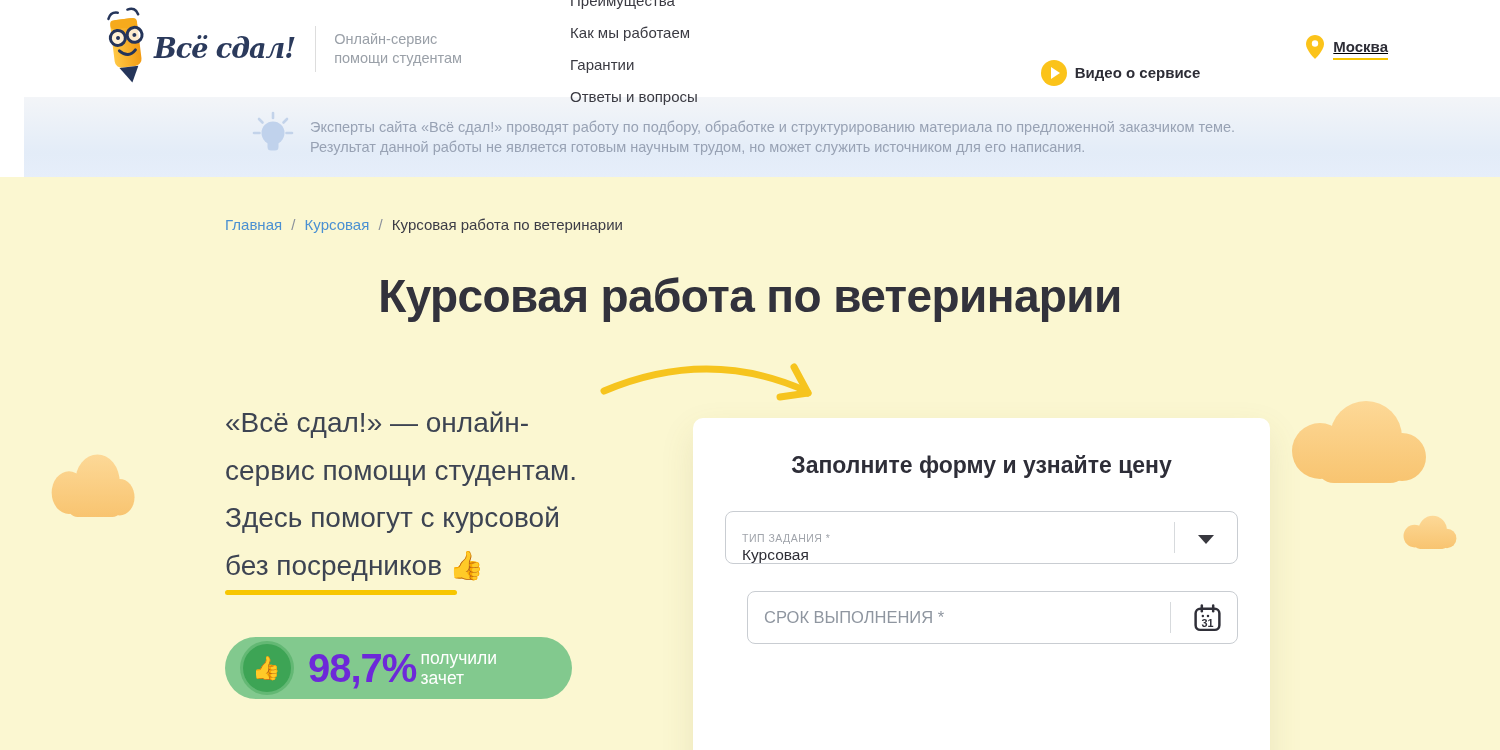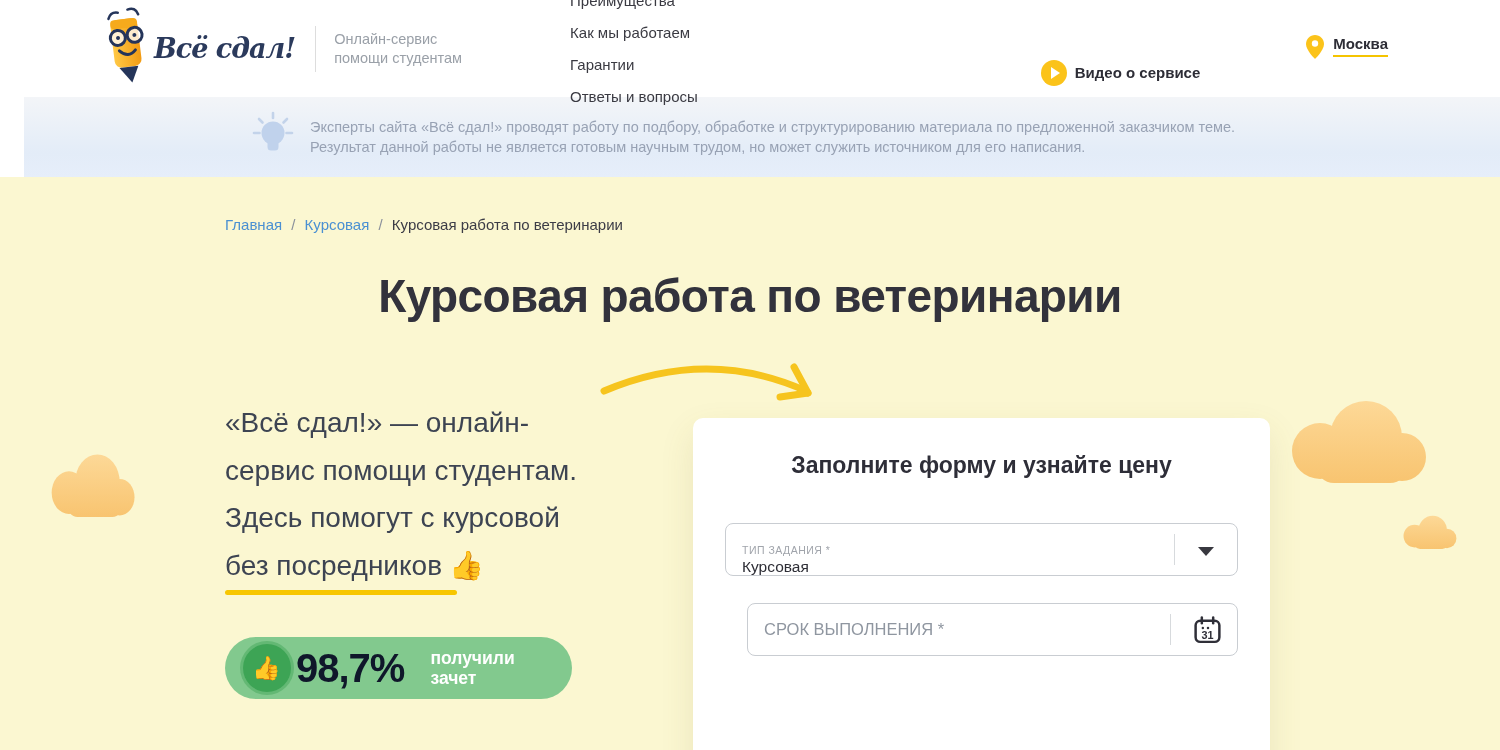--- a/index.html
+++ b/index.html
@@ -10,21 +10,21 @@
   .logo { display:flex; align-items:center; cursor:pointer; }
   .logo-script { font-family:"DejaVu Serif", serif; font-style:italic; font-weight:bold; font-size:27px; color:#2b3a5c; letter-spacing:-1px; margin-left:5px; white-space:nowrap; }
   .logo-divider { width:1px; height:46px; background:#ddd; margin:0 18px 0 20px; }
   .logo-tagline { font-size:14.5px; color:#9aa0a8; line-height:19px; }
   .nav { display:flex; gap:15px; margin-left:108px;flex-direction:column; }
   .nav-item { font-size:15px; color:#3a3a42; cursor:pointer; white-space:nowrap; }
   .video-btn { display:flex; align-items:center; gap:8px; margin-left:auto; cursor:pointer;margin-top:48px; }
   .play-circle { width:26px; height:26px; border-radius:50%; background:#FBC31A; display:flex; align-items:center; justify-content:center; }
   .play-tri { width:0; height:0; border-top:6px solid transparent; border-bottom:6px solid transparent; border-left:9px solid #fff; margin-left:3px; }
   .video-label, .city-label { font-size:15px; font-weight:bold; color:#2d2d36; white-space:nowrap; }
-  .city { display:flex; align-items:flex-start; gap:9px; margin-left:106px; cursor:pointer; }
+  .city { display:flex; align-items:center; gap:9px; margin-left:106px; cursor:pointer;text-decoration:underline; }
   .city-label { border-bottom:2.5px solid #F5C400; padding-bottom:3px; }
 
   
   .banner { height:80px; background:linear-gradient(180deg,#f3f5f8 0%,#e3ecf8 70%,#e6eefa 100%); display:flex; align-items:center; padding-left:226px;margin-left:24px; }
   .banner-icon { margin-right:14px; flex:0 0 auto; }
   .banner-text { font-size:14.5px; color:#98a2b4; line-height:20px; }
 
   
   .main { position:relative; height:573px; background:#FBF7D1; overflow:hidden; }
   .cloud { position:absolute; }
@@ -33,28 +33,28 @@
   .crumb-link { color:#4a90d2; cursor:pointer; }
   .crumb-sep { color:#8a909b; margin:0 5px; }
 
   .hero-title { position:absolute; left:0; width:100%; top:92px; text-align:center; font-size:46px; font-weight:bold; color:#32323c; letter-spacing:-0.6px; }
 
   .hero-desc { position:absolute; left:225px; top:222px; font-size:28px; line-height:47.5px; color:#3d4452; }
   .desc-underline { position:absolute; left:225px; top:413px; width:232px; height:5px; background:#F7C600; border-radius:3px; }
 
   .stat-badge { position:absolute; left:225px; top:460px; width:347px; height:62px; background:#82C98E; border-radius:31px; display:flex; align-items:center; }
   .seal { width:48px; height:48px; margin-left:18px; border-radius:50%; background:#3DA455; display:flex; align-items:center; justify-content:center; font-size:23px; box-shadow:0 0 0 3px rgba(61,164,85,0.45); }
-  .stat-percent { font-size:40px; font-weight:bold; color:#0f172a; margin-left:5px; letter-spacing:-1px; }
-  .stat-caption { margin-left:26px; font-size:17.5px; font-weight:bold; color:#fff; line-height:20px; }
+  .stat-percent { font-size:40px; font-weight:bold; color:#6d28d9; margin-left:17px; letter-spacing:-1px; }
+  .stat-caption { margin-left:4px; font-size:17.5px; font-weight:normal; color:#fff; line-height:20px; }
 
   .hand-arrow { position:absolute; left:596px; top:168px; }
 
   
   .form-card { position:absolute; left:693px; top:241px; width:577px; height:440px; background:#fff; border-radius:10px; box-shadow:0 14px 34px rgba(120,110,50,0.12); padding:34px 32px; }
-  .form-title { text-align:center; font-size:23px; font-weight:bold; color:#2e2e38; margin-bottom:44px; }
+  .form-title { text-align:center; font-size:23px; font-weight:bold; color:#2e2e38; margin-bottom:32px; }
   .form-field { position:relative; border:1px solid #c9cdd2; border-radius:8px; height:53px; margin-bottom:27px; padding:20px 16px; background:#fff; cursor:pointer; }
   .field-label { display:block; font-size:10.5px; color:#a0a4ab; letter-spacing:0.5px; }
   .field-input { border:none; outline:none; width:75%; font-size:15.5px; color:#2e2e36; font-family:"Liberation Sans", sans-serif; background:transparent; padding-top:2px; }
   .select-divider { position:absolute; right:62px; top:10px; bottom:10px; width:1px; background:#d7dadd; }
   .select-arrow { position:absolute; right:23px; top:23px; width:0; height:0; border-left:8px solid transparent; border-right:8px solid transparent; border-top:9px solid #38383f; cursor:pointer; }
   .date-field { display:flex; align-items:center;margin-left:22px; }
   .date-input { border:none; outline:none; width:75%; font-size:16.5px; color:#8f96a0; font-family:"Liberation Sans", sans-serif; background:transparent; }
   .date-input::placeholder { color:#8f96a0; opacity:1; }
   .calendar-btn { position:absolute; right:14px; top:11px; cursor:pointer; background:none; border:none; padding:0; }
 </style>

